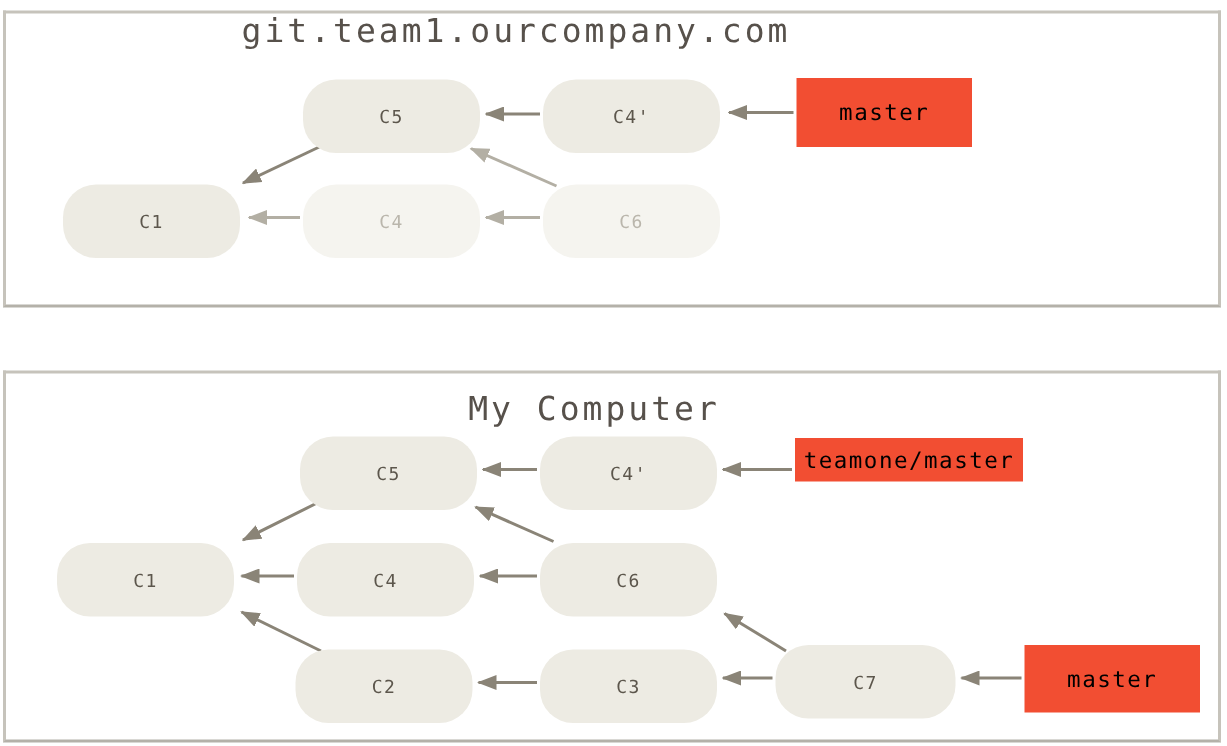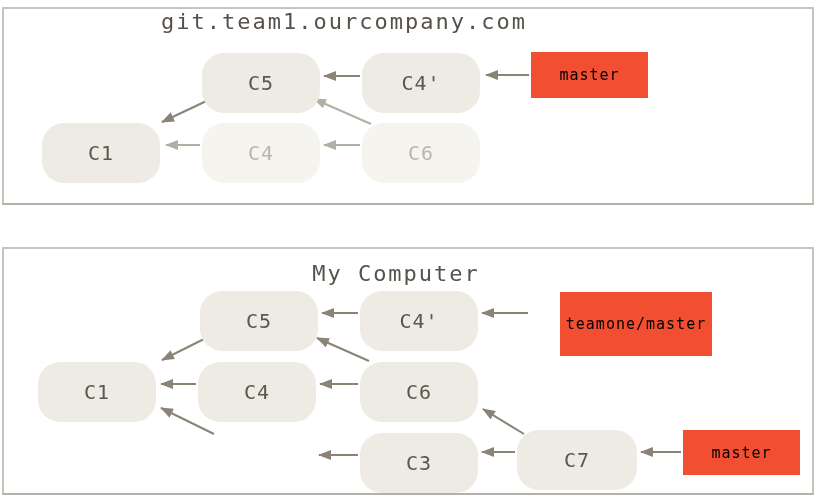--- a/index.html
+++ b/index.html
@@ -26,25 +26,25 @@
     position: absolute;
     transform: translateX(-50%);
     white-space: nowrap;
     font-size: 22px;
     letter-spacing: 2px;
     color: #57514b;
   }
   .commit {
     position: absolute;
     width: 118px;
-    height: 60px;
+    height: 49px;
     border-radius: 22px;
     background: #edebe3;
     color: #5c564c;
-    font-size: 20px;
+    font-size: 12px;
     letter-spacing: 1px;
     display: flex;
     align-items: center;
     justify-content: center;
   }
   .commit.faded {
     background: #f5f4ef;
     color: #bab6ac;
   }
   .ref-box {
@@ -109,18 +109,19 @@
   <div class="commit" style="left:42px;  top:123px;">C1</div>
   <div class="commit faded" style="left:202px; top:123px;">C4</div>
   <div class="commit faded" style="left:362px; top:123px;">C6</div>
   <div class="ref-box" style="left:531px; top:52px; width:117px; height:46px;">master</div>
 
   <div class="commit" style="left:200px; top:291px;">C5</div>
   <div class="commit" style="left:360px; top:291px;">C4'</div>
   <div class="commit" style="left:38px;  top:362px;">C1</div>
   <div class="commit" style="left:198px; top:362px;">C4</div>
   <div class="commit" style="left:360px; top:362px;">C6</div>
+  <div class="commit" style="left:197px; top:433px;">C2</div>
   <div class="commit" style="left:360px; top:433px;">C3</div>
   <div class="commit" style="left:517px; top:430px; width:120px;">C7</div>
-  <div class="ref-box" style="left:560px; top:292px; width:152px; height:64px;">teamone/master</div>
+  <div class="ref-box" style="left:530px; top:292px; width:152px; height:29px;">teamone/master</div>
   <div class="ref-box" style="left:683px; top:430px; width:117px; height:45px;">master</div>
 
 </div>
 
 </body></html>

